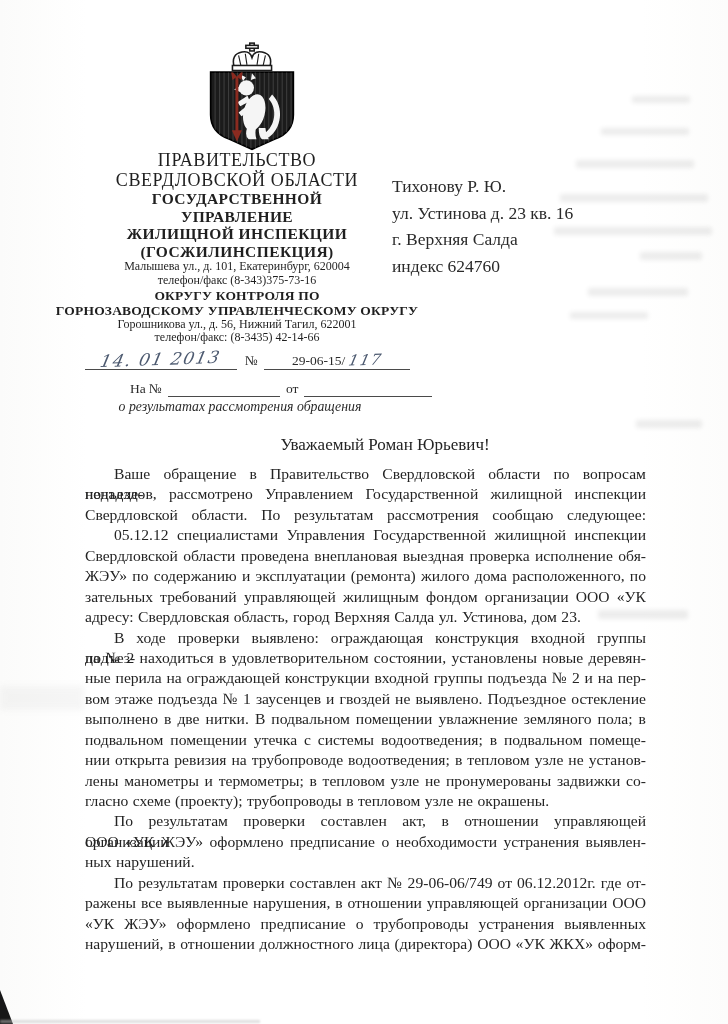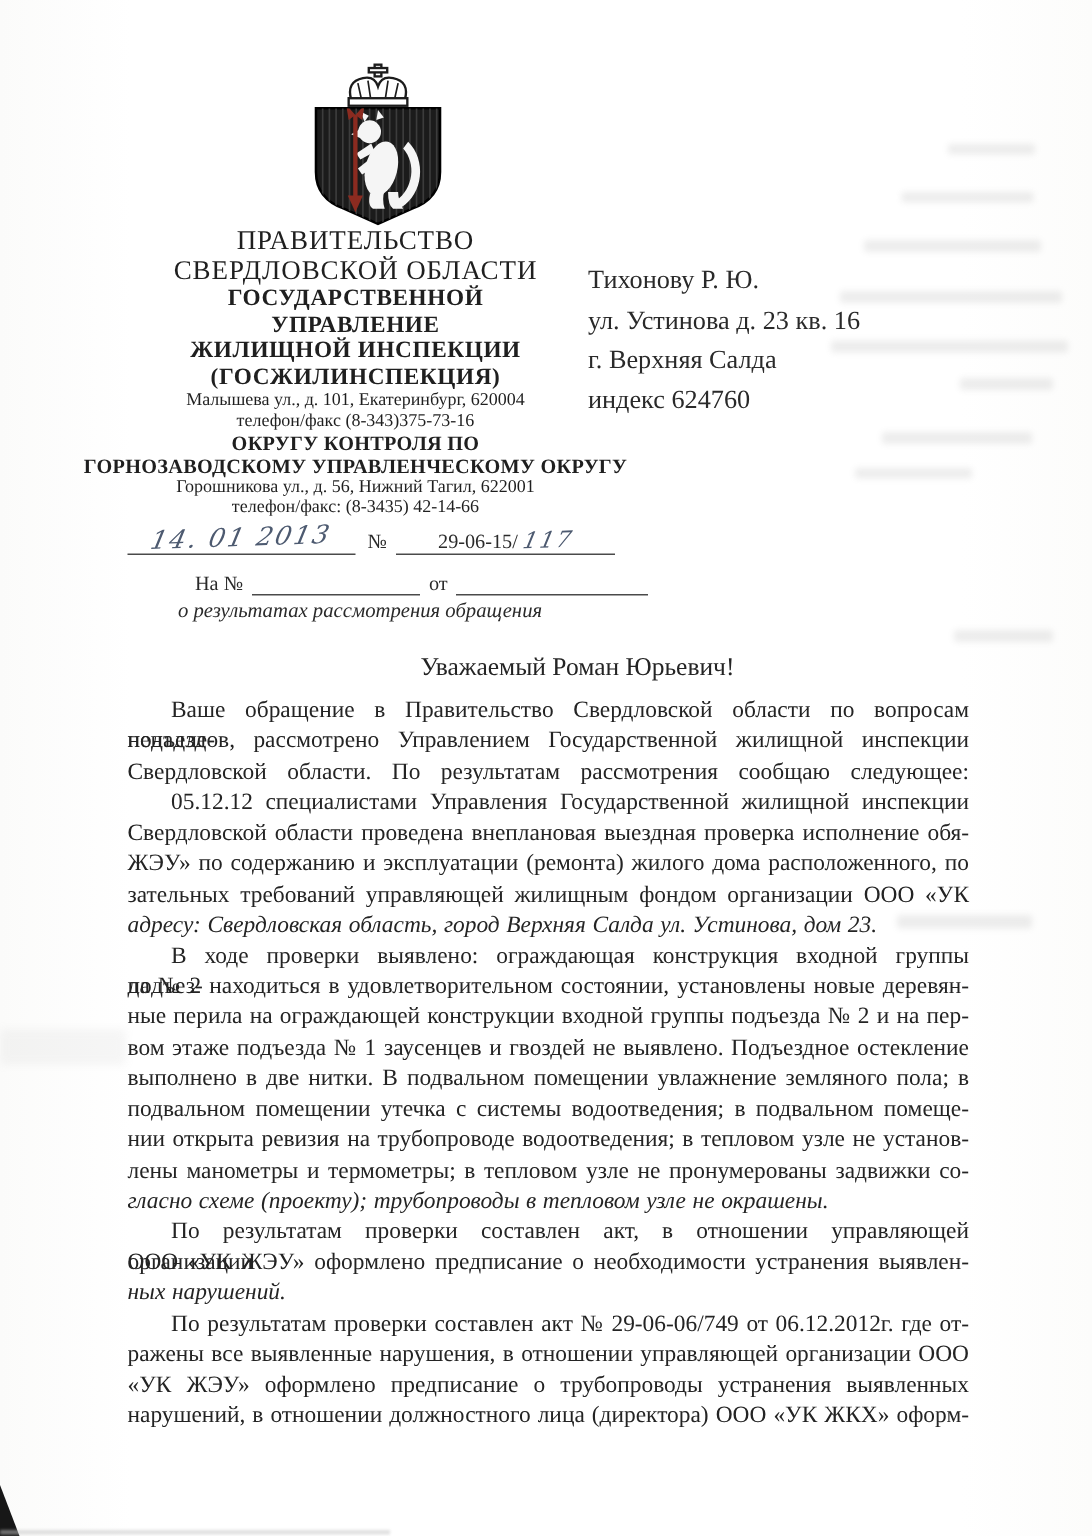--- a/index.html
+++ b/index.html
@@ -51,21 +51,21 @@
 
   
   .salutation{position:absolute;left:105px;top:435px;width:560px;text-align:center;font-size:17px;color:#242424;}
   .body-block{position:absolute;left:85px;top:464px;width:561px;font-size:15.6px;color:#242424;}
   .bline{
     line-height:20.45px;height:20.45px;
     text-align:justify;text-align-last:justify;
     word-spacing:.5px;
   }
   .bline.indent{text-indent:29px;}
-  .bline.pend{text-align-last:left;font-style:italic;}
+  .bline.pend{text-align-last:left;}
 
   
   .bleed{position:absolute;background:#8f8f8f;opacity:.16;filter:blur(2px);border-radius:2px;}
   .bleed-band{position:absolute;background:#aaa;opacity:.10;filter:blur(3px);}
   .corner-artifact{
     position:absolute;left:0;bottom:0;width:0;height:0;
     border-left:13px solid #171717;border-top:34px solid transparent;
   }
   .bottom-smudge{position:absolute;left:0;bottom:1px;width:260px;height:3px;background:#c6c6c6;opacity:.55;filter:blur(1px);}
 </style>

